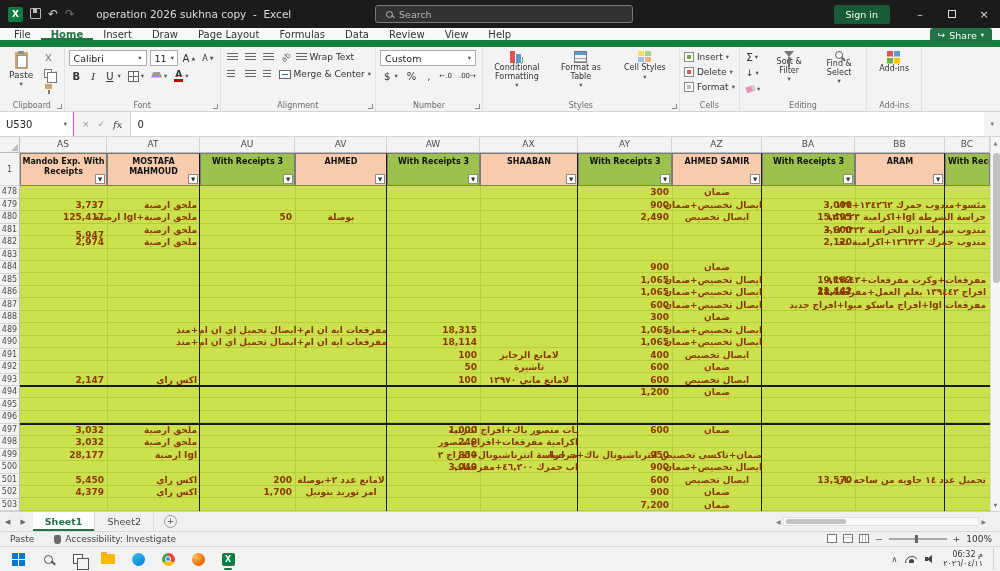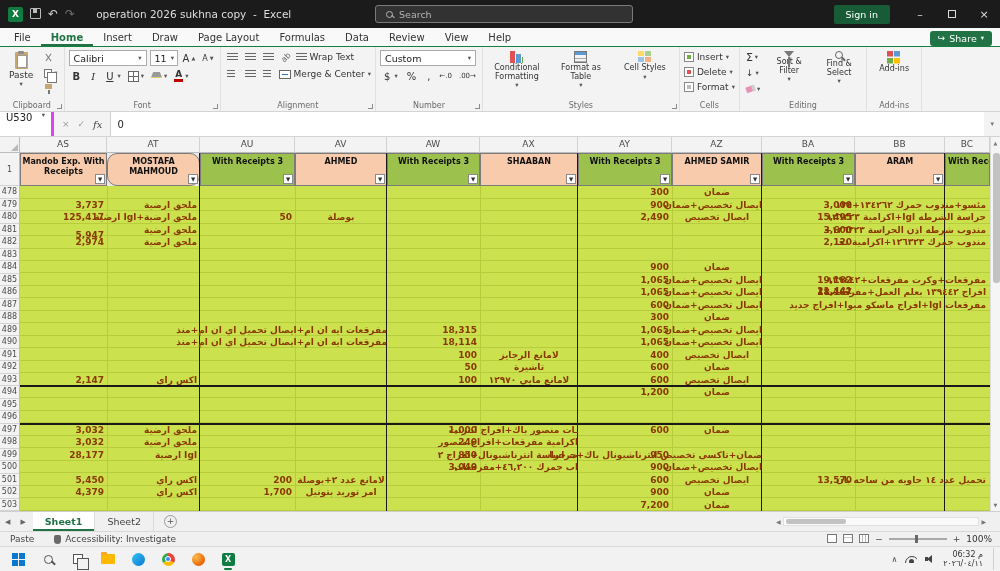--- a/index.html
+++ b/index.html
@@ -26,21 +26,21 @@
   .ic-mag-s::after{content:"";position:absolute;width:4px;height:1.2px;background:#b5b5b5;
       right:-3px;bottom:-1px;transform:rotate(45deg);}
   .tb-right{position:absolute;right:0;top:0;height:28px;display:flex;align-items:center;}
   .signin{background:#185c37;color:#fff;border:none;font-size:9.5px;padding:4px 12px;border-radius:2px;
       margin-right:14px;font-family:inherit;}
   .win-btn{width:32px;height:28px;display:flex;align-items:center;justify-content:center;
       color:#dcdcdc;font-size:11px;}
   .ic-maxbox{width:8px;height:8px;border:1px solid #dcdcdc;display:inline-block;}
 
   
-  .tabrow{top:28px;height:19px;background:#f9f9f9;border-bottom:1px solid #15803d;display:flex;align-items:flex-end;}
+  .tabrow{top:28px;height:19px;background:#f9f9f9;border-bottom:7px solid #15803d;display:flex;align-items:flex-start;}
   .tabs{display:flex;height:100%;padding-left:4px;}
   .rtab{padding:0 10px;font-size:10px;color:#333;display:flex;align-items:center;height:100%;}
   .rtab.active{color:#217346;font-weight:bold;box-shadow:inset 0 -2px 0 #217346;}
   .share-btn{margin-left:auto;margin-right:8px;background:#217346;color:#fff;font-size:9.5px;
       border-radius:3px;height:15px;display:flex;align-items:center;gap:4px;padding:0 8px;}
   .ic-share{font-size:9px;line-height:1;}
 
   
   .ribbon{top:47px;height:65px;background:#f3f3f3;border-bottom:1px solid #d4d4d4;display:flex;}
   .rgroup{position:relative;height:100%;border-right:1px solid #e0e0e0;padding:3px 4px 13px 4px;
@@ -120,21 +120,21 @@
   .ic-mag{width:8px;height:8px;border:1.5px solid #666;border-radius:50%;position:relative;display:inline-block;}
   .ic-mag::after{content:"";position:absolute;width:5px;height:1.5px;background:#666;right:-4px;bottom:-1px;transform:rotate(45deg);}
   .ic-addins{width:14px;height:13px;background:
       linear-gradient(#e05252,#e05252) 0 0/6px 5.5px no-repeat,
       linear-gradient(#5b9bd5,#5b9bd5) 7px 0/6px 5.5px no-repeat,
       linear-gradient(#70ad47,#70ad47) 0 6.5px/6px 5.5px no-repeat,
       linear-gradient(#ffc000,#ffc000) 7px 6.5px/6px 5.5px no-repeat;}
 
   
   .fbar{top:112px;height:25px;background:#f3f3f3;border-bottom:1px solid #d4d4d4;display:flex;align-items:stretch;}
-  .namebox{width:54px;background:#fff;border-right:3px solid #d946ef;display:flex;align-items:flex-start;
+  .namebox{width:74px;background:#fff;border-right:1px solid #d946ef;display:flex;align-items:center;
       justify-content:space-between;padding:0 6px;font-size:10px;color:#222;}
   .fb-btns{display:flex;align-items:center;gap:8px;padding:0 8px;border-right:1px solid #d0d0d0;}
   .fb-btn{font-size:9px;color:#9a9a9a;}
   .fb-btn.fx{font-family:"DejaVu Serif",serif;font-style:italic;font-size:10px;color:#444;}
   .fb-input{flex:1;background:#fff;display:flex;align-items:center;padding:0 6px;font-size:10px;color:#222;}
   .fb-expand{display:flex;align-items:center;padding:0 6px;color:#777;font-size:7px;}
 
   
   #sheet{position:absolute;left:0;top:137px;width:1000px;height:374px;background:#e9e9e9;overflow:hidden;}
   #sheet .g{position:absolute;}
@@ -653,21 +653,21 @@
       <div class="cell cnum a-right g" style="left: 20px; top: 349px; width: 87px; height: 12.5px;">4,379</div>
       <div class="cell ctext a-right g" style="left: 107px; top: 349px; width: 93px; height: 12.5px;">اكس راي</div>
       <div class="cell cnum a-right g" style="left: 200px; top: 349px; width: 95px; height: 12.5px;">1,700</div>
       <div class="cell ctext a-center g" style="left: 295px; top: 349px; width: 92px; height: 12.5px;">امر توريد بتونيل</div>
       <div class="cell cnum a-right g" style="left: 578px; top: 349px; width: 94px; height: 12.5px;">900</div>
       <div class="cell ctext a-center g" style="left: 672px; top: 349px; width: 90px; height: 12.5px;">ضمان</div>
       <div class="rowhdr g" style="left: 0px; top: 361.5px; width: 20px; height: 12.5px; line-height: 12.5px;">503</div>
       <div class="cell cnum a-right g" style="left: 578px; top: 361.5px; width: 94px; height: 12.5px;">7,200</div>
       <div class="cell ctext a-center g" style="left: 672px; top: 361.5px; width: 90px; height: 12.5px;">ضمان</div>
       <div class="hcell peach g" style="left: 20px; top: 16px; width: 87px; height: 33px;"><span>Mandob Exp. With Receipts</span><span class="fbtn">▼</span></div>
-      <div class="hcell peach g" style="left: 107px; top: 16px; width: 93px; height: 33px; border-radius: 10px;"><span>MOSTAFA MAHMOUD</span><span class="fbtn">▼</span></div>
+      <div class="hcell peach g" style="left: 107px; top: 16px; width: 93px; height: 33px;"><span>MOSTAFA MAHMOUD</span><span class="fbtn">▼</span></div>
       <div class="hcell green g" style="left: 200px; top: 16px; width: 95px; height: 33px;"><span>With Receipts 3</span><span class="fbtn">▼</span></div>
       <div class="hcell peach g" style="left: 295px; top: 16px; width: 92px; height: 33px;"><span>AHMED</span><span class="fbtn">▼</span></div>
       <div class="hcell green g" style="left: 387px; top: 16px; width: 93px; height: 33px;"><span>With Receipts 3</span><span class="fbtn">▼</span></div>
       <div class="hcell peach g" style="left: 480px; top: 16px; width: 98px; height: 33px;"><span>SHAABAN</span><span class="fbtn">▼</span></div>
       <div class="hcell green g" style="left: 578px; top: 16px; width: 94px; height: 33px;"><span>With Receipts 3</span><span class="fbtn">▼</span></div>
       <div class="hcell peach g" style="left: 672px; top: 16px; width: 90px; height: 33px;"><span>AHMED SAMIR</span><span class="fbtn">▼</span></div>
       <div class="hcell green g" style="left: 762px; top: 16px; width: 93px; height: 33px;"><span>With Receipts 3</span><span class="fbtn">▼</span></div>
       <div class="hcell peach g" style="left: 855px; top: 16px; width: 90px; height: 33px;"><span>ARAM</span><span class="fbtn">▼</span></div>
       <div class="hcell green clip g" style="left: 945px; top: 16px; width: 45px; height: 33px;"><span>With Receipts 3</span></div>
       <div class="rowhdr g" style="left: 0px; top: 16px; width: 20px; height: 33px; line-height: 33px;">1</div>

